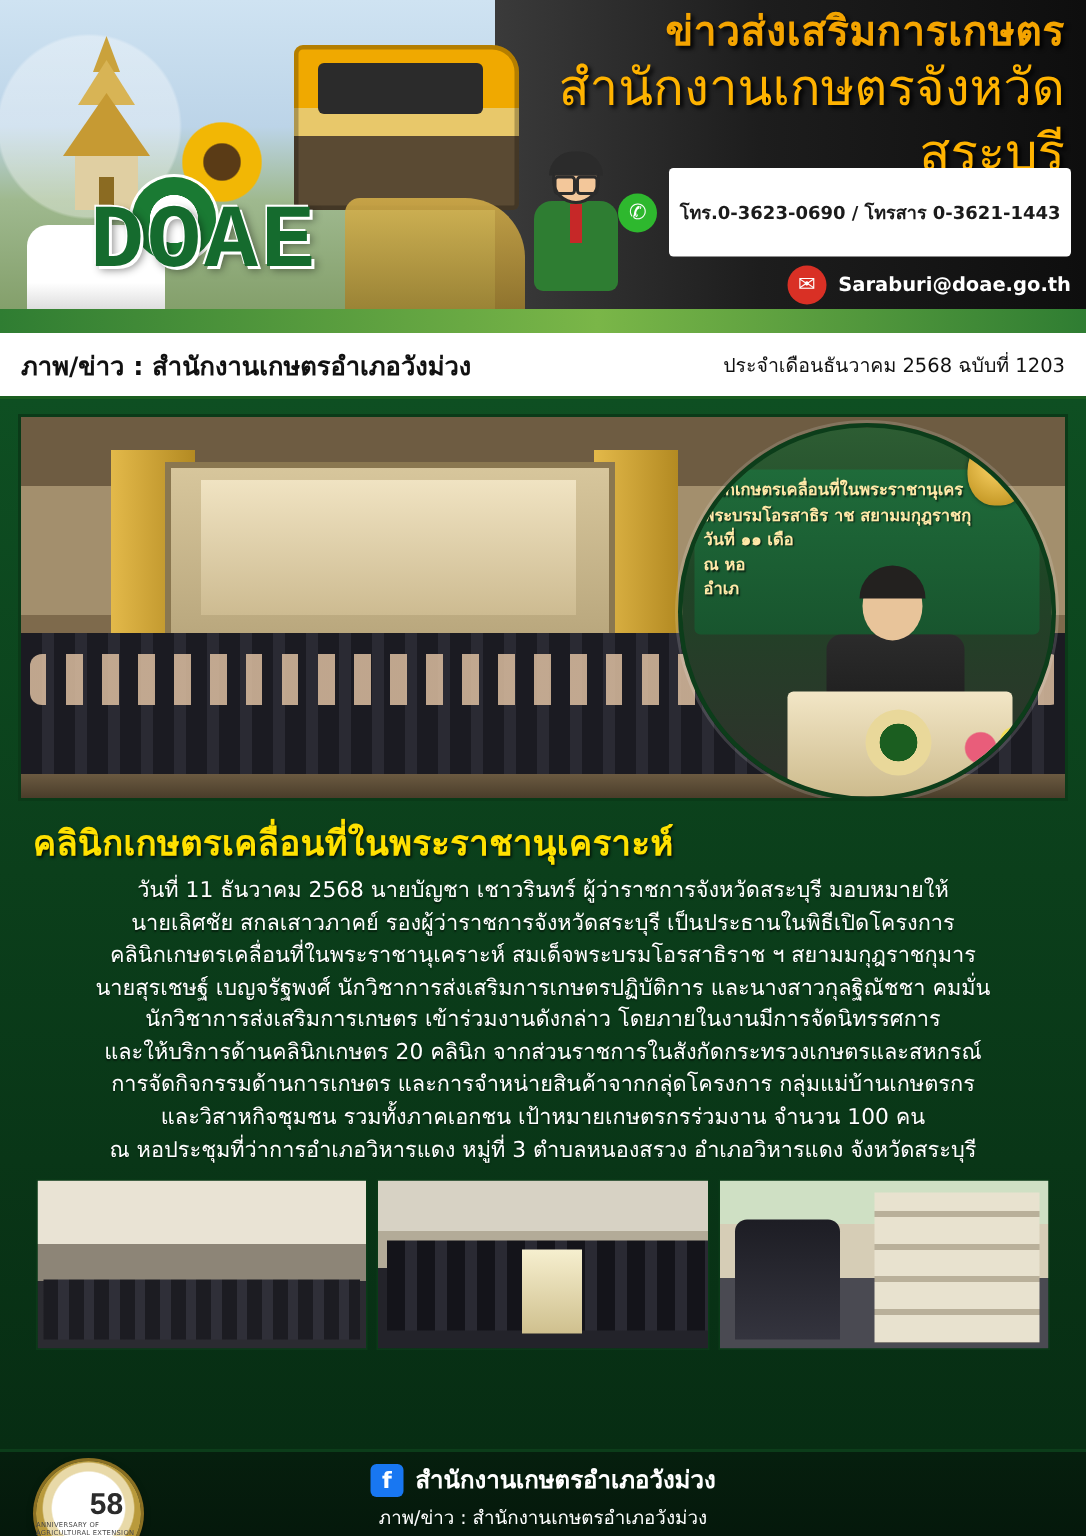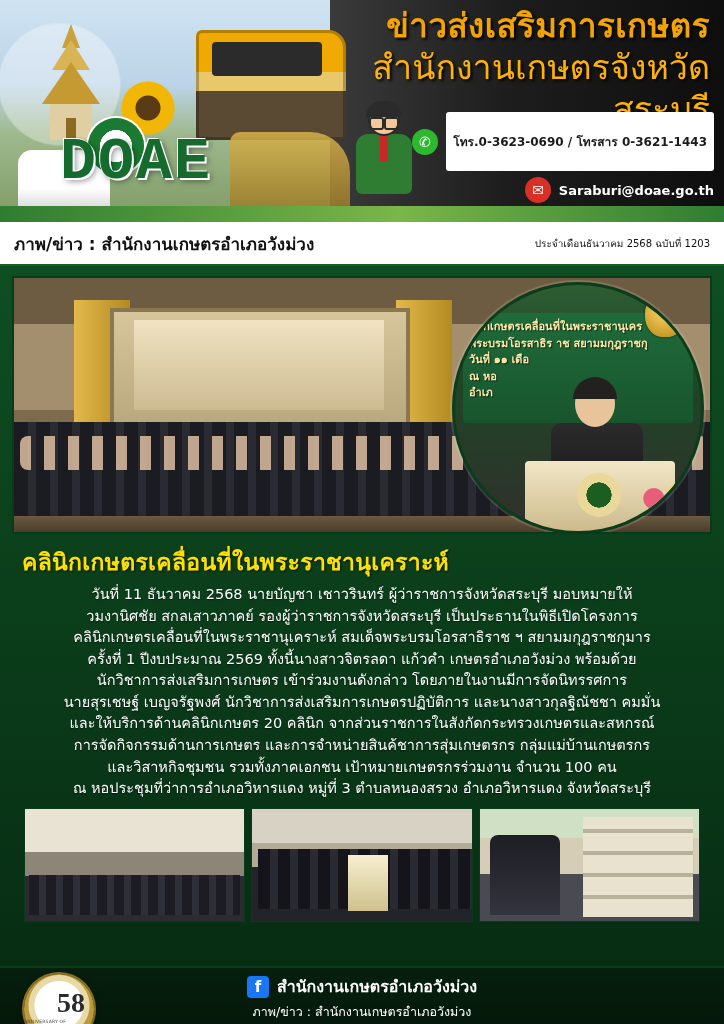--- a/index.html
+++ b/index.html
@@ -71,21 +71,21 @@
     position: absolute; left: 88px; top: 118px; width: 56px; height: 56px;
     border-radius: 50%;
     background: radial-gradient(circle, #ffffff 0 40%, #1a7a33 41% 100%);
     box-shadow: 0 0 0 2px #ffffff;
   }
 
   .hdr-title-wrap {
     position: absolute; right: 14px; top: 6px; width: 420px; text-align: right;
   }
   .hdr-title1 {
-    font-size: 33px; font-weight: bold; color: #f4a400;
+    font-size: 27px; font-weight: bold; color: #f4a400;
     text-shadow: 2px 2px 3px #000; line-height: 1.2;
     letter-spacing: .5px;
     text-align: right;
   }
   .hdr-title2 {
     font-size: 34px; font-weight: normal; color: #ffb300;
     text-shadow: 2px 2px 3px #000; line-height: 1.25;
   }
 
   .hdr-contact {
@@ -129,21 +129,21 @@
     width: 724px; height: 44px;
     display: flex; align-items: center;
     padding: 0 14px;
     background: #ffffff;
     border-bottom: 2px solid #1b5e20;
   }
   .subheader-left {
     font-size: 17px; font-weight: bold; color: #111;
   }
   .subheader-right {
-    margin-left: auto; font-size: 10px; color: #111;
+    margin-left: auto; font-size: 13px; color: #111;
   }
 
   
   .body-wrap {
     position: relative;
     width: 724px; height: 700px;
     background: linear-gradient(180deg, #0e4f22 0%, #0b3f1b 45%, #072d13 100%);
     padding: 10px 12px 0 12px;
   }
   .hero {
@@ -322,22 +322,22 @@
   }
   .footer-seal {
     position: absolute; left: 24px; top: 6px;
     width: 70px; height: 70px; border-radius: 50%;
     background: radial-gradient(circle at 50% 45%, #ffffff 0 24px, #e8d9a8 25px 30px, #b99a3c 31px 35px);
     box-shadow: 0 0 0 2px #8a6f22, 0 2px 6px rgba(0,0,0,.6);
     display:flex; align-items:center; justify-content:center;
     flex-direction: column;
   }
   .footer-seal-num {
-    font-size: 28px; font-weight: bold; color: #2b2b2b;
-    font-family: Liberation Serif, serif; line-height: 1; margin-left: 24px;
+    font-size: 20px; font-weight: bold; color: #2b2b2b;
+    font-family: Liberation Sans, sans-serif; line-height: 1; margin-left: 24px;
   }
   .footer-seal-sub {
     font-size: 4.5px; color: #4a4a4a; margin-top: 2px; letter-spacing: .2px;
   }
 </style>
 </head>
 <body>
 
 <div class="header">
   <div class="hdr-left-photo">
@@ -420,27 +420,26 @@
         <div class="hc-podium-crest"></div>
       </div>
       <div class="hc-flower"></div>
     </div>
   </div>
 
   <div class="article">
     <div class="article-title">คลินิกเกษตรเคลื่อนที่ในพระราชานุเคราะห์</div>
     <div class="article-body">
       <p>วันที่ 11 ธันวาคม 2568 นายบัญชา เชาวรินทร์ ผู้ว่าราชการจังหวัดสระบุรี มอบหมายให้</p>
-      <p>วมงานิศชัย สกลเสาวภาคย์ รองผู้ว่าราชการจังหวัดสระบุรี เป็นประธานในพิธีเปิดโครงการ</p>
+      <p>นายเลิศชัย สกลเสาวภาคย์ รองผู้ว่าราชการจังหวัดสระบุรี เป็นประธานในพิธีเปิดโครงการ</p>
       <p>คลินิกเกษตรเคลื่อนที่ในพระราชานุเคราะห์ สมเด็จพระบรมโอรสาธิราช ฯ สยามมกุฎราชกุมาร</p>
-      <p>ครั้งที่ 1 ปีงบประมาณ 2569 ทั้งนี้นางสาวจิตรลดา แก้วคำ เกษตรอำเภอวังม่วง พร้อมด้วย</p>
+      <p>นายสุรเชษฐ์ เบญจรัฐพงศ์ นักวิชาการส่งเสริมการเกษตรปฏิบัติการ และนางสาวกุลฐิณัชชา คมมั่น</p>
       <p>นักวิชาการส่งเสริมการเกษตร เข้าร่วมงานดังกล่าว โดยภายในงานมีการจัดนิทรรศการ</p>
-      <p>นายสุรเชษฐ์ เบญจรัฐพงศ์ นักวิชาการส่งเสริมการเกษตรปฏิบัติการ และนางสาวกุลฐิณัชชา คมมั่น</p>
       <p>และให้บริการด้านคลินิกเกษตร 20 คลินิก จากส่วนราชการในสังกัดกระทรวงเกษตรและสหกรณ์</p>
-      <p>การจัดกิจกรรมด้านการเกษตร และการจำหน่ายสินค้ชาการสุ่มเกษตรกร กลุ่มแม่บ้านเกษตรกร</p>
+      <p>การจัดกิจกรรมด้านการเกษตร และการจำหน่ายสินค้าจากกลุ่ดโครงการ กลุ่มแม่บ้านเกษตรกร</p>
       <p>และวิสาหกิจชุมชน รวมทั้งภาคเอกชน เป้าหมายเกษตรกรร่วมงาน จำนวน 100 คน</p>
       <p>ณ หอประชุมที่ว่าการอำเภอวิหารแดง หมู่ที่ 3 ตำบลหนองสรวง อำเภอวิหารแดง จังหวัดสระบุรี</p>
     </div>
   </div>
 
   <div class="photo-strip">
     <div class="thumb thumb-1"></div>
     <div class="thumb thumb-2"></div>
     <div class="thumb thumb-3"></div>
   </div>

